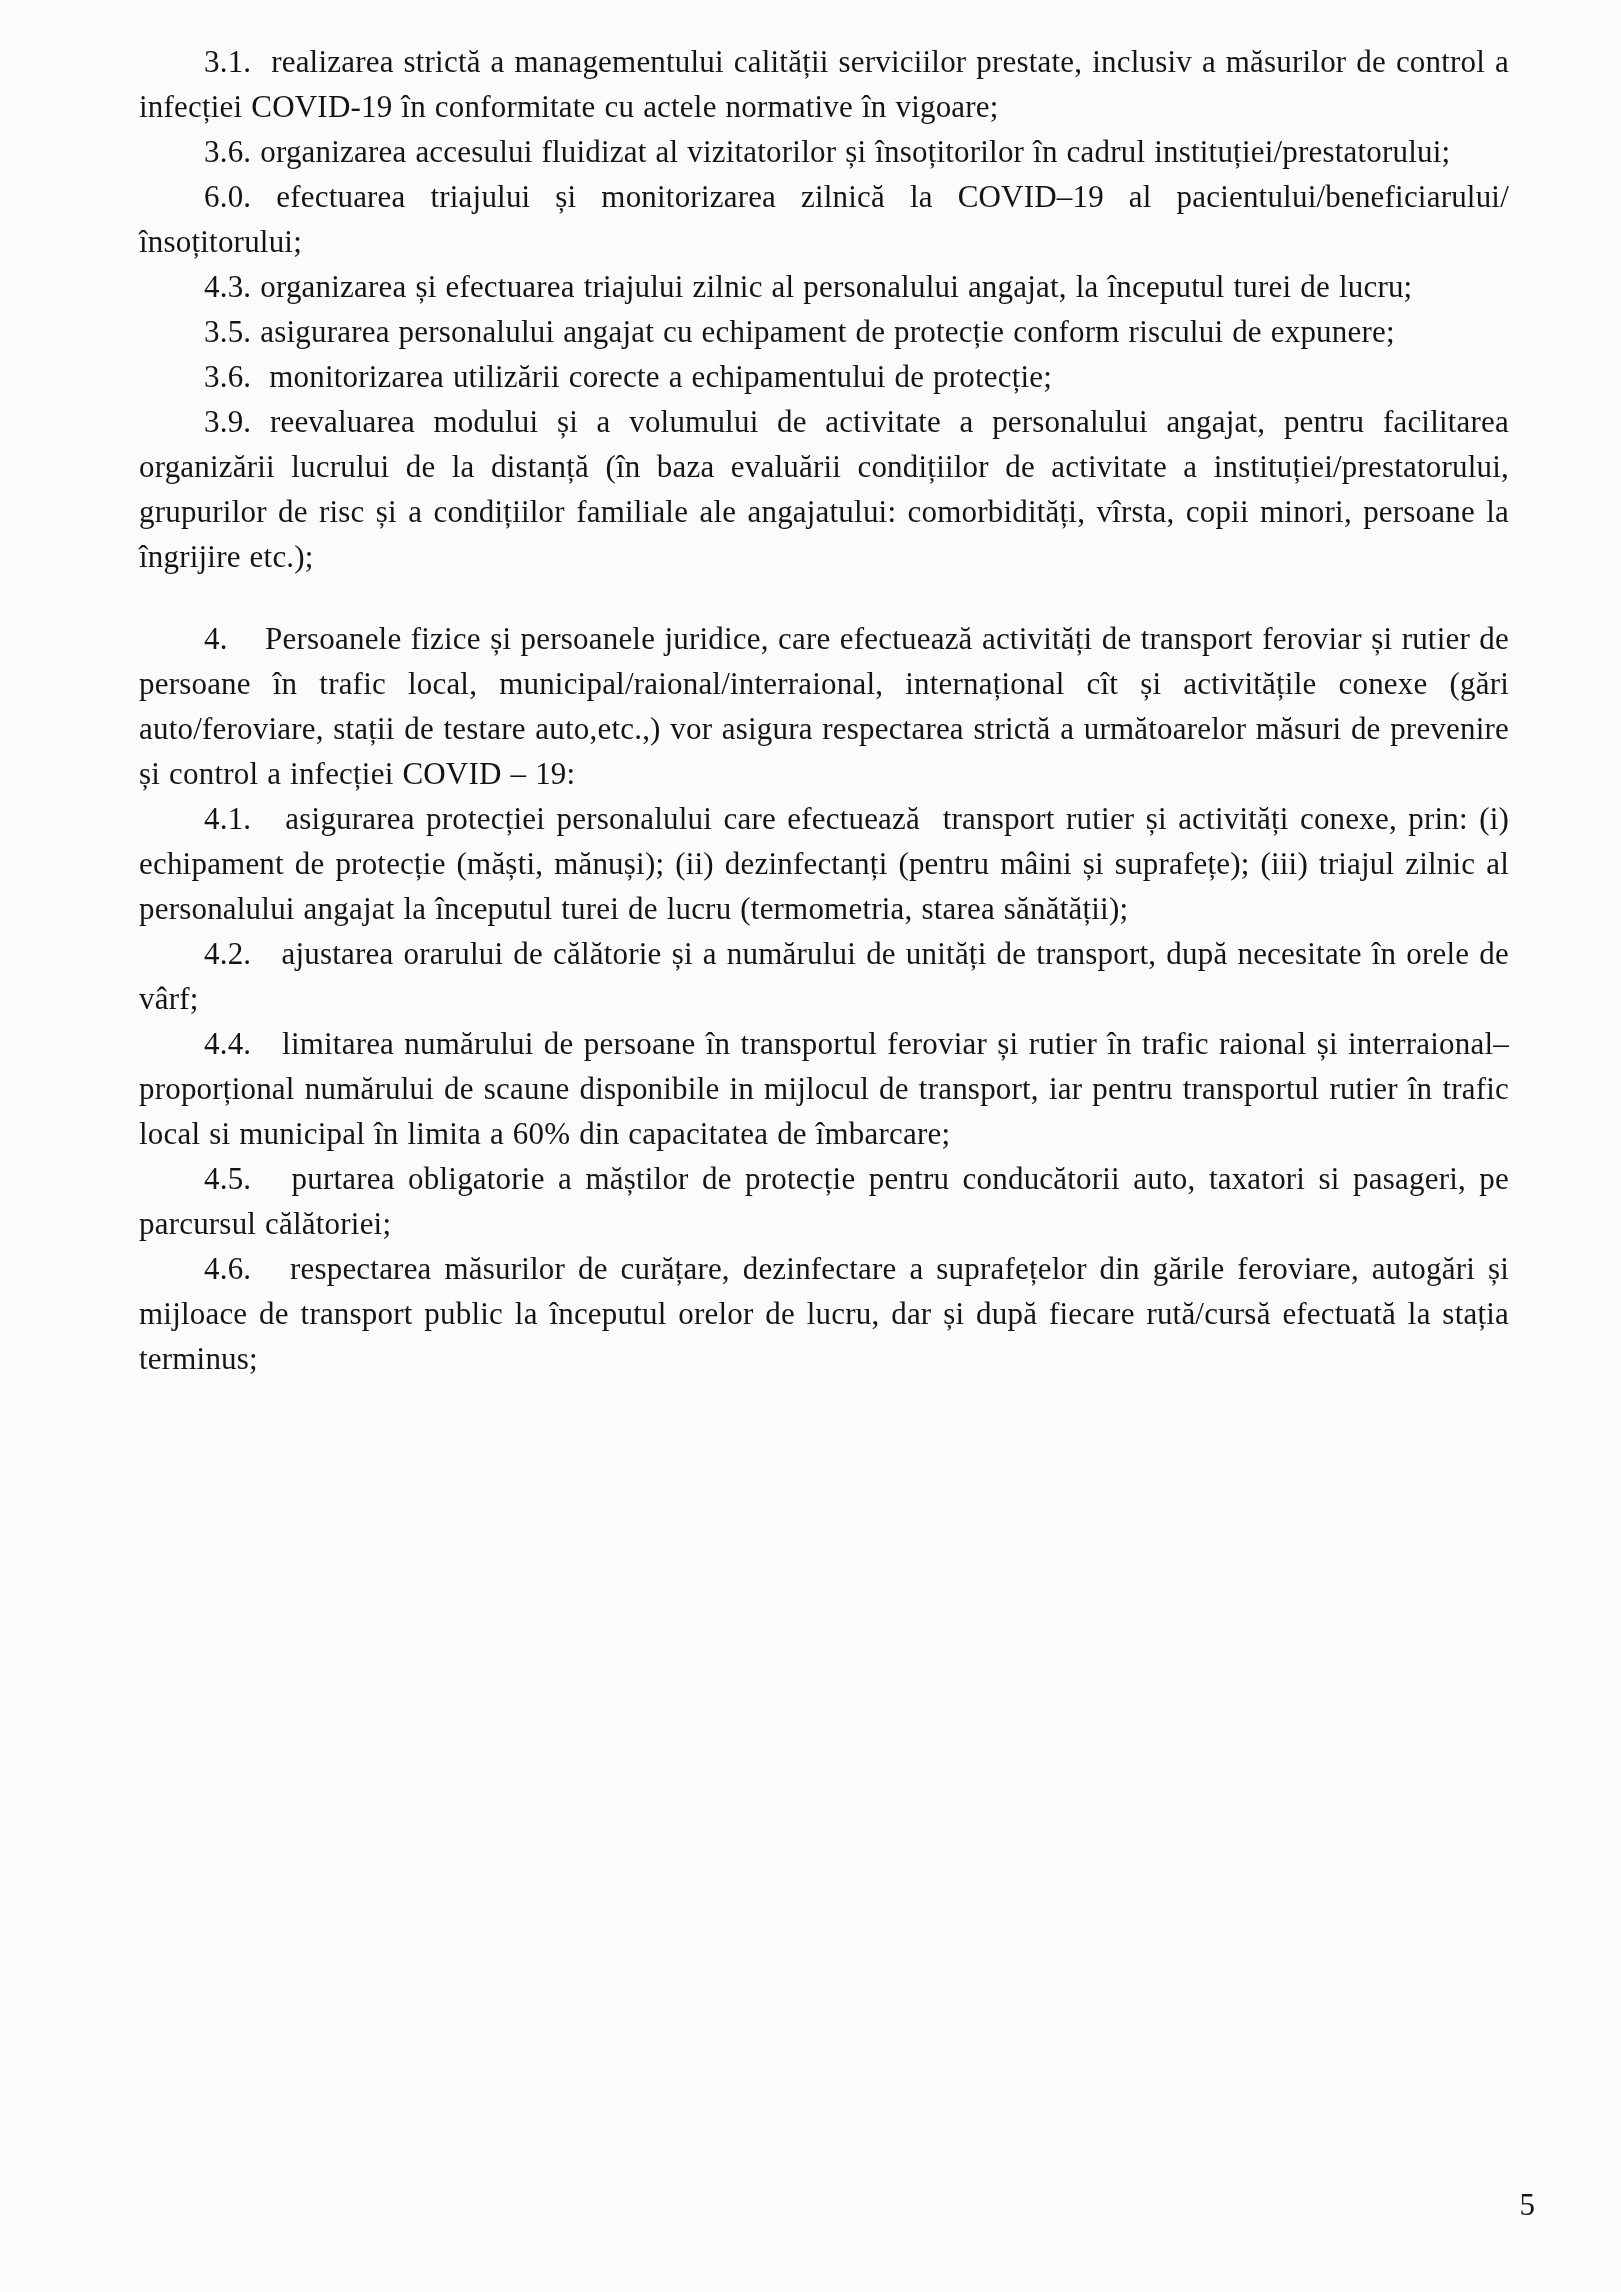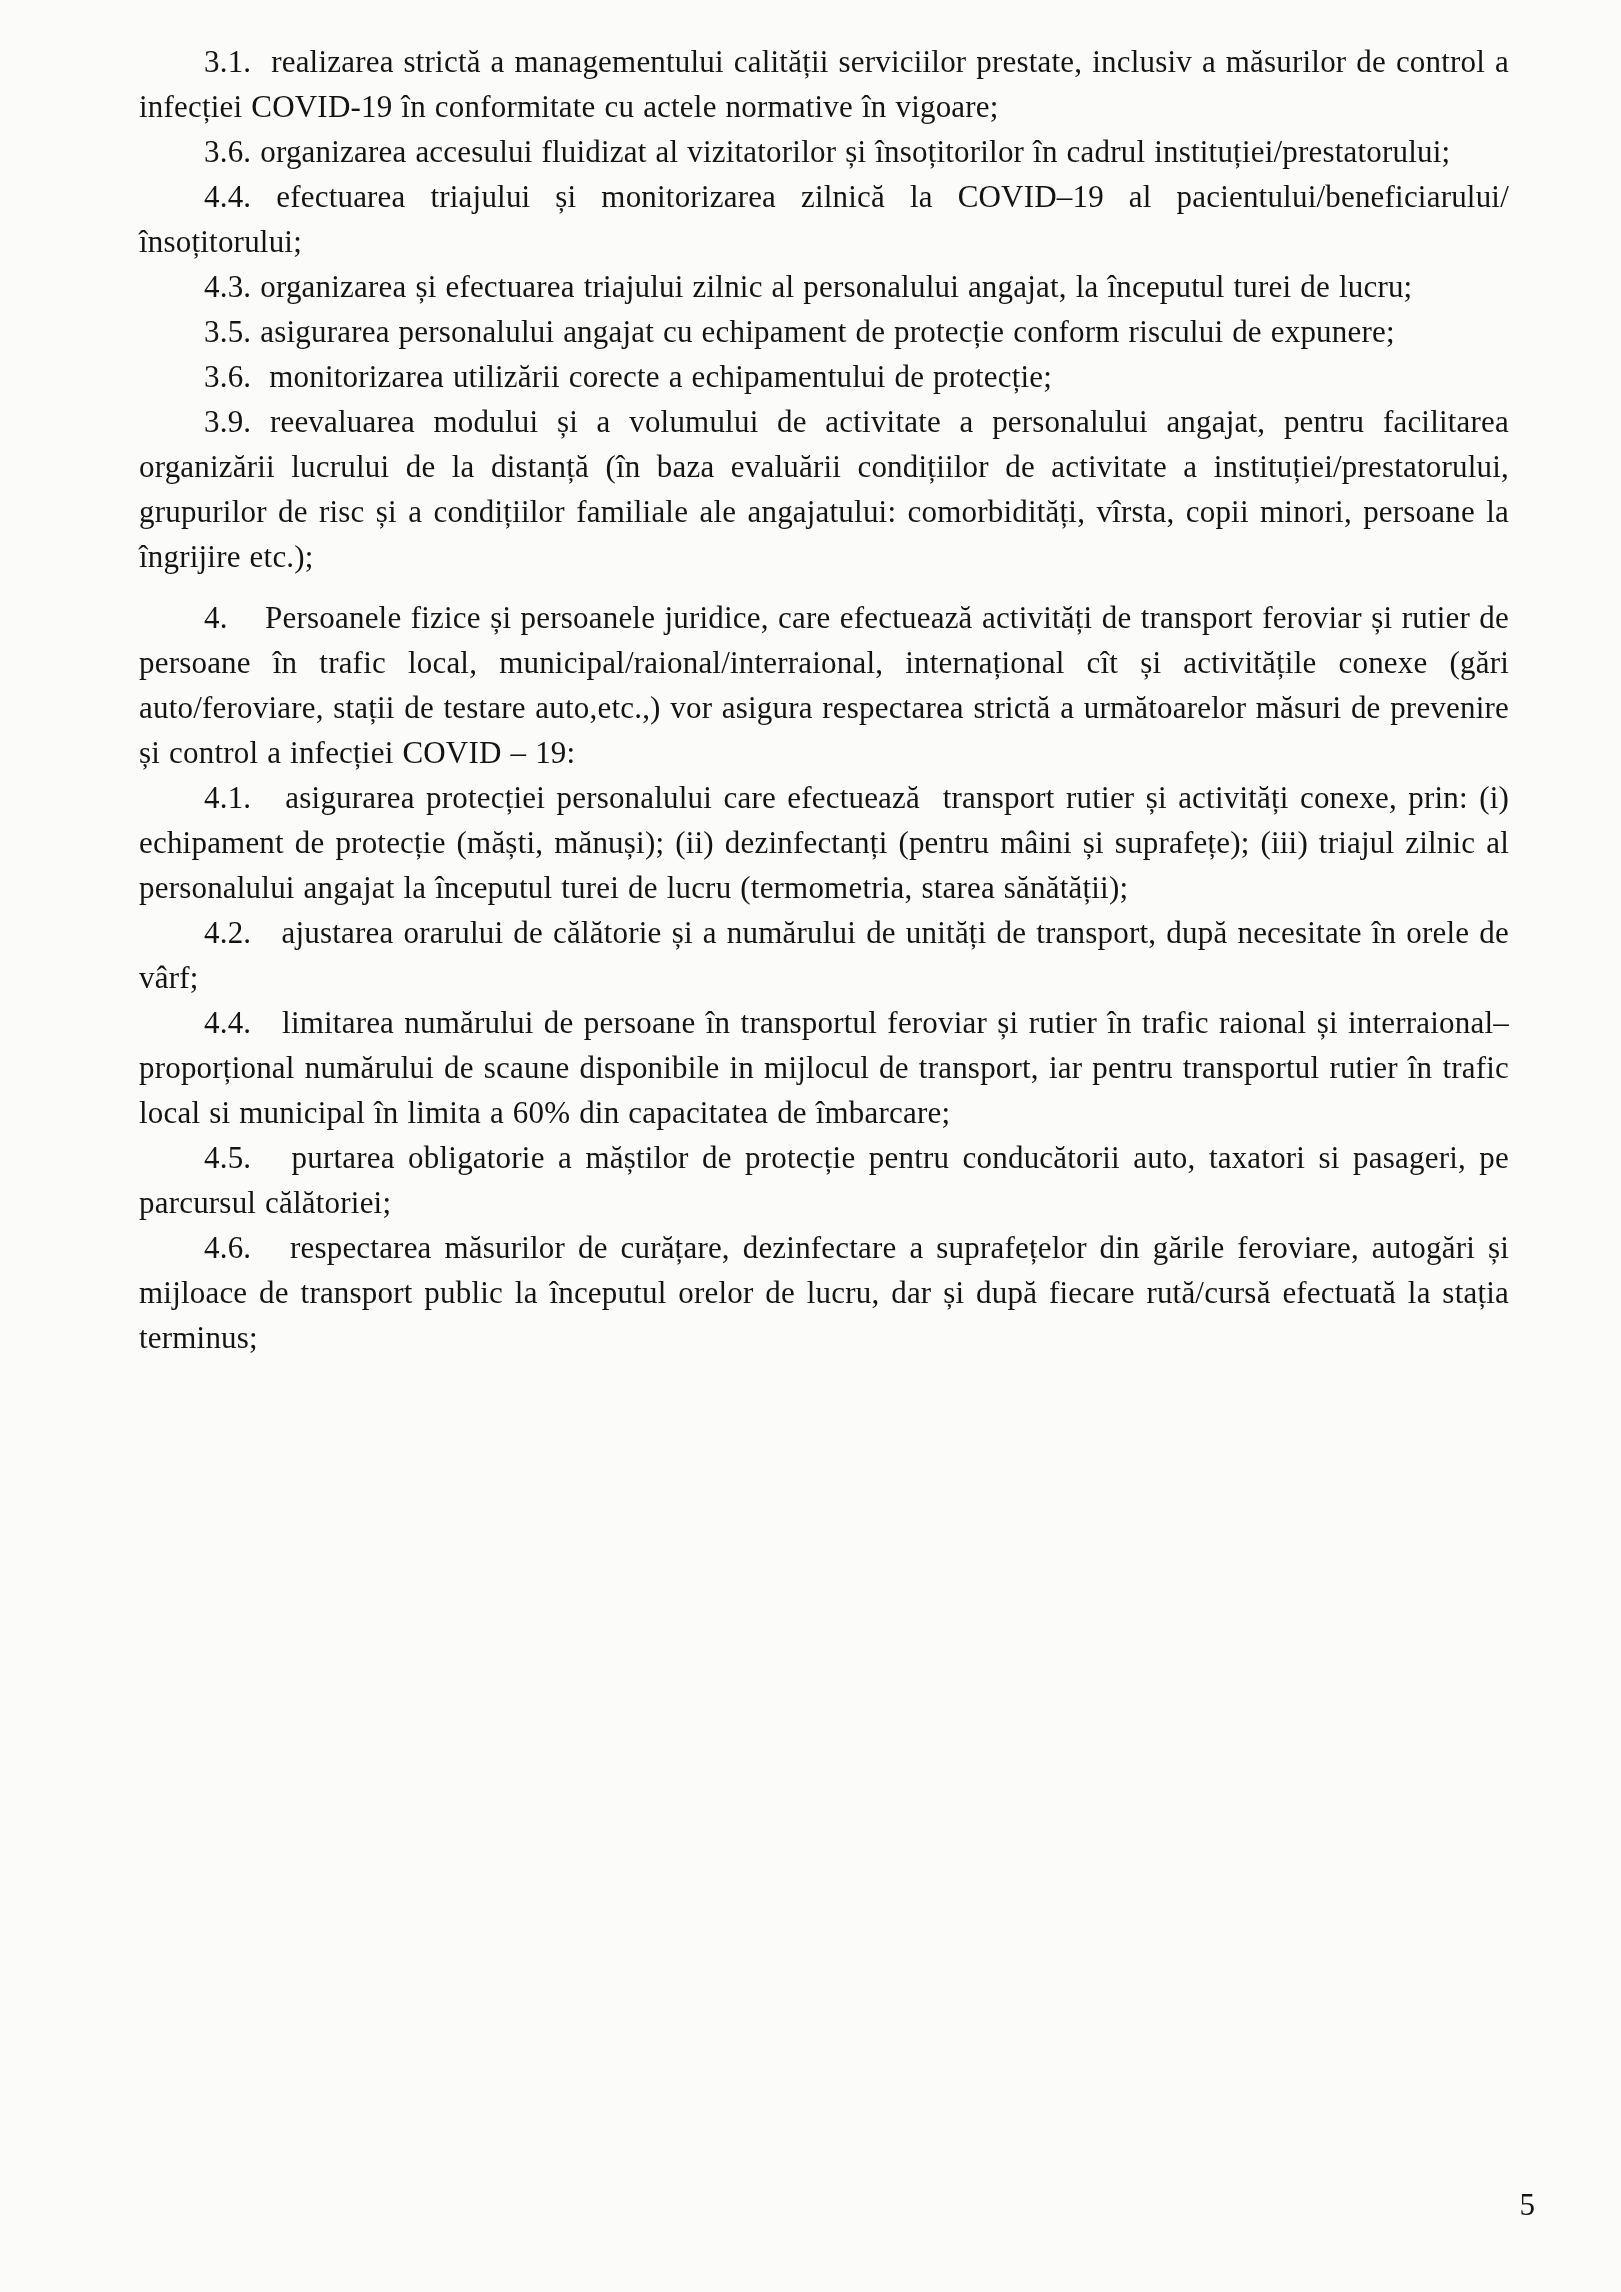--- a/index.html
+++ b/index.html
@@ -28,39 +28,39 @@
   p.para {
     margin: 0;
     font-size: 31px;
     line-height: 45px;
     text-align: justify;
     text-indent: 65px;
     word-spacing: 1px;
     letter-spacing: 0.2px;
   }
   p.section-gap {
-    margin-top: 16px;
+    margin-top: 37px;
     font-family: Liberation Serif, serif;
   }
   .page-number {
     position: absolute;
     right: 86px;
     bottom: 73px;
     font-size: 31px;
     line-height: 31px;
   }
 </style>
 </head>
 <body>
 
 <div class="page">
   <div class="content">
     <p class="para">3.1.&nbsp; realizarea strictă a managementului calității serviciilor prestate, inclusiv a măsurilor de control a infecției COVID-19 în conformitate cu actele normative în vigoare;</p>
     <p class="para">3.6. organizarea accesului fluidizat al vizitatorilor și însoțitorilor în cadrul instituției/prestatorului;</p>
-    <p class="para">4.4. efectuarea triajului și monitorizarea zilnică la COVID–19 al pacientului/beneficiarului/însoțitorului;</p>
+    <p class="para">6.0. efectuarea triajului și monitorizarea zilnică la COVID–19 al pacientului/beneficiarului/însoțitorului;</p>
     <p class="para">4.3. organizarea și efectuarea triajului zilnic al personalului angajat, la începutul turei de lucru;</p>
     <p class="para">3.5. asigurarea personalului angajat cu echipament de protecție conform riscului de expunere;</p>
     <p class="para">3.6.&nbsp; monitorizarea utilizării corecte a echipamentului de protecție;</p>
     <p class="para">3.9. reevaluarea modului și a volumului de activitate a personalului angajat, pentru facilitarea organizării lucrului de la distanță (în baza evaluării condițiilor de activitate a instituției/prestatorului, grupurilor de risc și a condițiilor familiale ale angajatului: comorbidități, vîrsta, copii minori, persoane la îngrijire etc.);</p>
     <p class="para section-gap">4.&nbsp;&nbsp;&nbsp; Persoanele fizice și persoanele juridice, care efectuează activități de transport feroviar și rutier de persoane în trafic local, municipal/raional/interraional, internațional cît și activitățile conexe (gări auto/feroviare, stații de testare auto,etc.,) vor asigura respectarea strictă a următoarelor măsuri de prevenire și control a infecției COVID – 19:</p>
     <p class="para">4.1.&nbsp;&nbsp; asigurarea protecției personalului care efectuează&nbsp; transport rutier și activități conexe, prin: (i) echipament de protecție (măști, mănuși); (ii) dezinfectanți (pentru mâini și suprafețe); (iii) triajul zilnic al personalului angajat la începutul turei de lucru (termometria, starea sănătății);</p>
     <p class="para">4.2.&nbsp;&nbsp; ajustarea orarului de călătorie și a numărului de unități de transport, după necesitate în orele de vârf;</p>
     <p class="para">4.4.&nbsp;&nbsp; limitarea numărului de persoane în transportul feroviar și rutier în trafic raional și interraional– proporțional numărului de scaune disponibile in mijlocul de transport, iar pentru transportul rutier în trafic local si municipal în limita a 60% din capacitatea de îmbarcare;</p>
     <p class="para">4.5.&nbsp;&nbsp; purtarea obligatorie a măștilor de protecție pentru conducătorii auto, taxatori si pasageri, pe parcursul călătoriei;</p>
     <p class="para">4.6.&nbsp;&nbsp; respectarea măsurilor de curățare, dezinfectare a suprafețelor din gările feroviare, autogări și mijloace de transport public la începutul orelor de lucru, dar și după fiecare rută/cursă efectuată la stația terminus;</p>

